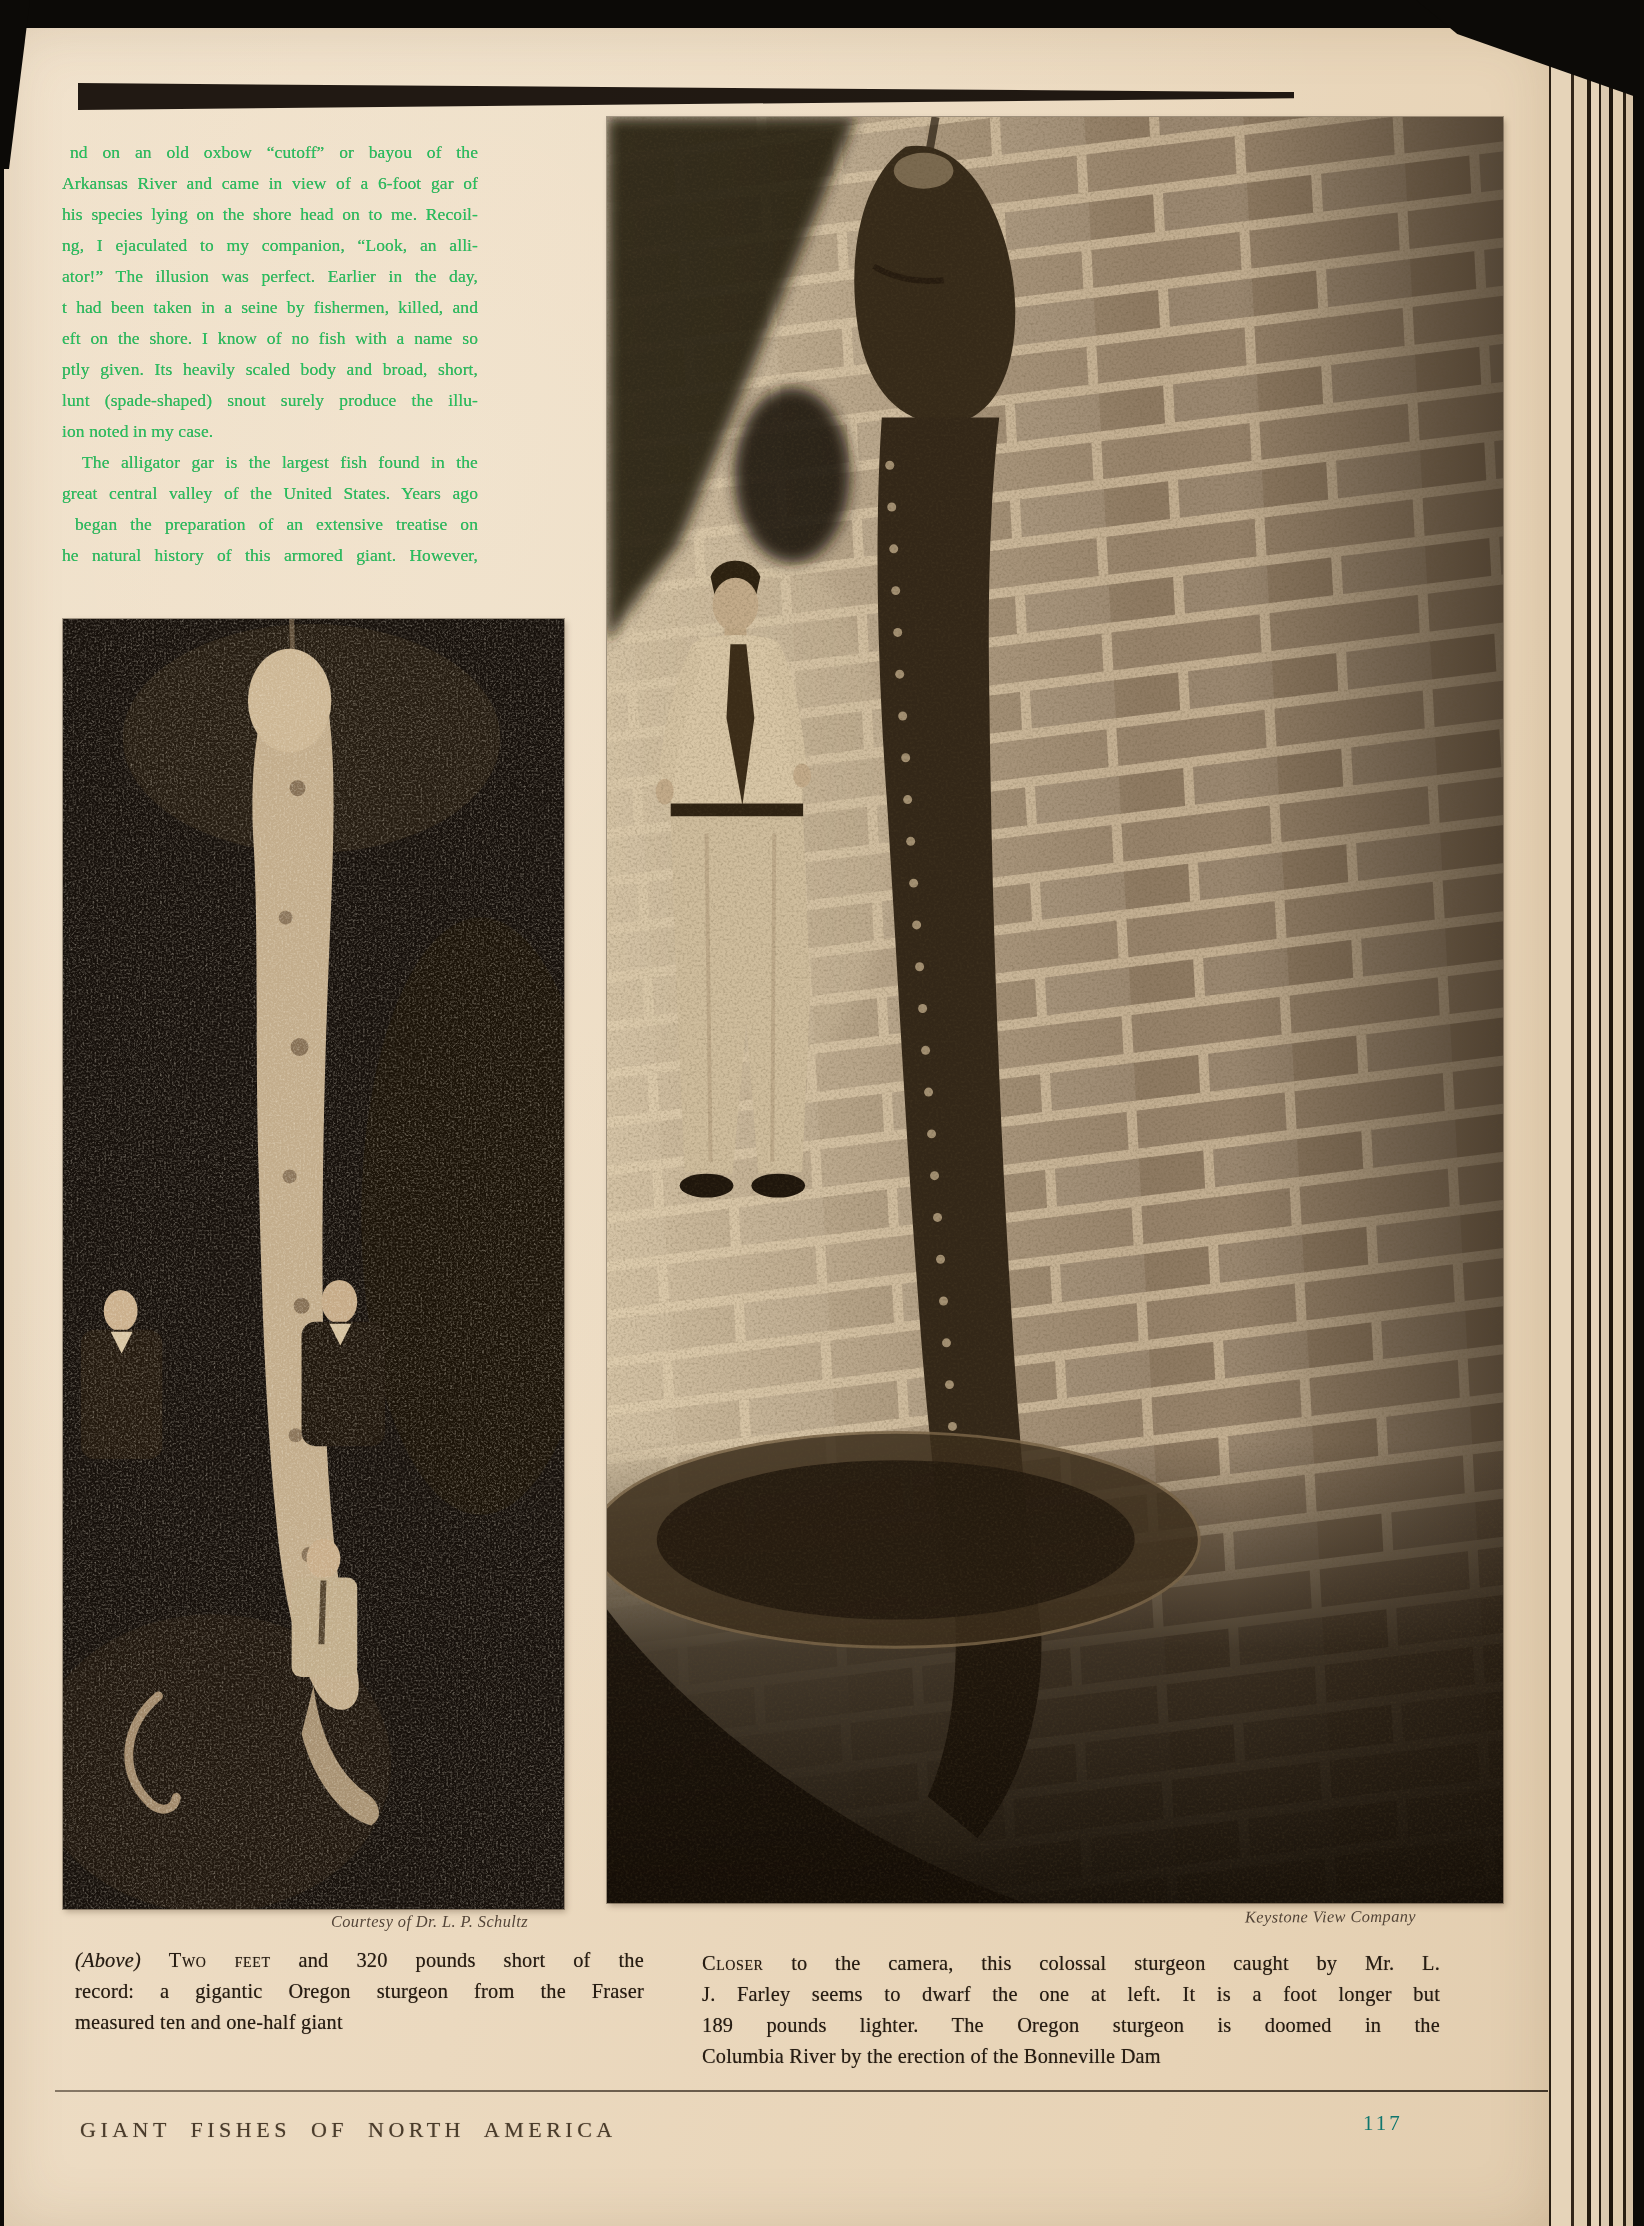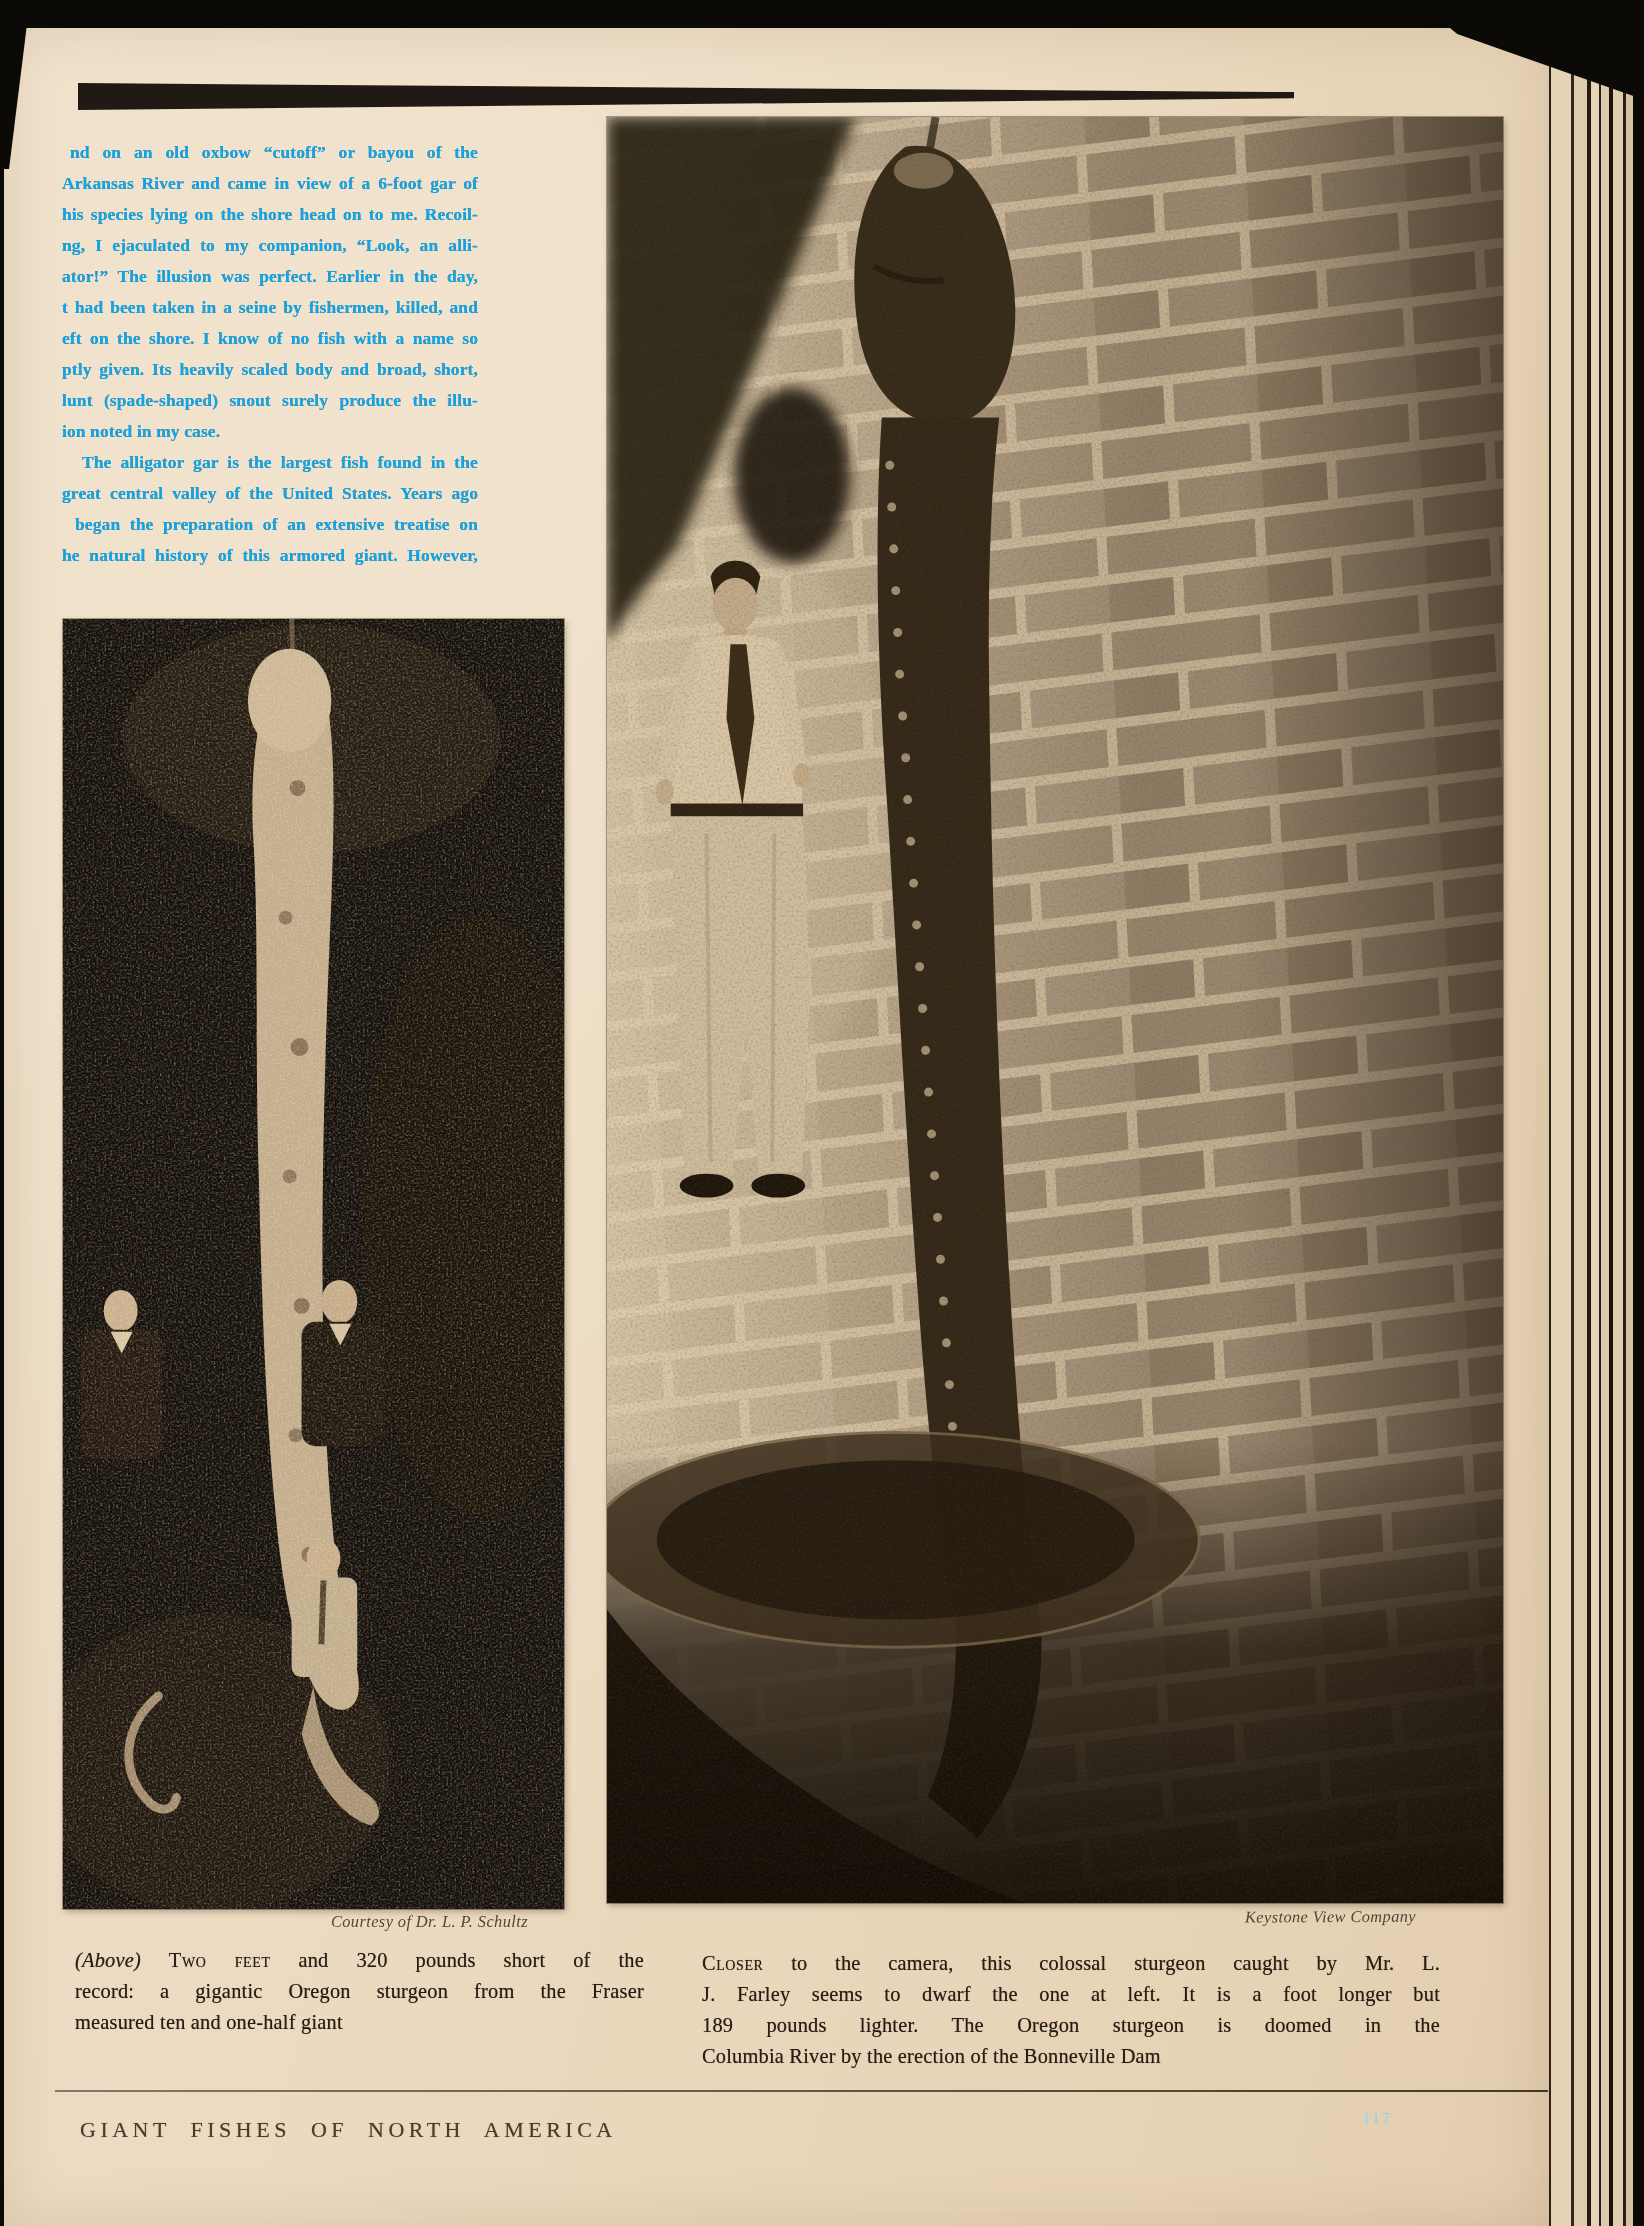--- a/index.html
+++ b/index.html
@@ -34,21 +34,21 @@
       #2a2014 74px 77px,#d6c2a6 77px 84px,
       #0c0a07 84px 96px);
   }
   
   .top-rule{
     position:absolute;left:78px;top:82px;width:1216px;height:28px;background:#150e08;
     clip-path:polygon(0 4%,100% 36%,100% 58%,0 100%);
     opacity:.95;
   }
   
-  .bodytext{position:absolute;left:62px;top:137px;width:416px;color:#0ea5e9;font-weight:bold;}
+  .bodytext{position:absolute;left:62px;top:137px;width:416px;color:#22c55e;}
   .bodytext .tline{
     font-size:17.5px;line-height:31px;height:31px;white-space:nowrap;
     text-align:justify;text-align-last:justify;letter-spacing:0.1px;
     text-shadow:0 0 0.6px rgba(50,39,28,.55);
   }
   .bodytext .tline.endline{text-align-last:left;}
   .bodytext .tline.indent1{padding-left:8px;}
   .bodytext .tline.indent2{padding-left:20px;}
   .bodytext .tline.indent3{padding-left:13px;}
   
@@ -76,21 +76,21 @@
   .smallcaps{font-variant:small-caps;letter-spacing:0.6px;}
   
   .footer-rule{position:absolute;left:55px;top:2090px;width:1493px;height:2px;
     background:linear-gradient(90deg,rgba(50,38,26,.55),rgba(40,30,20,.85));}
   .running-title{
     position:absolute;left:80px;top:2117px;font-size:22px;color:#3d2f1f;
     letter-spacing:4.5px;word-spacing:10px;opacity:.92;
     text-shadow:0 0 1px rgba(61,47,31,.5);
   }
   .page-number{
-    position:absolute;left:1363px;top:2111px;font-size:14px;color:#7dd3fc;letter-spacing:3px;
+    position:absolute;left:1363px;top:2111px;font-size:21px;color:#0f766e;letter-spacing:3px;
   }
 </style>
 </head>
 <body>
 
 <div class="sheet">
 
   <div class="page"></div>
   <div class="page-stack"></div>
   <div class="top-black"></div>

